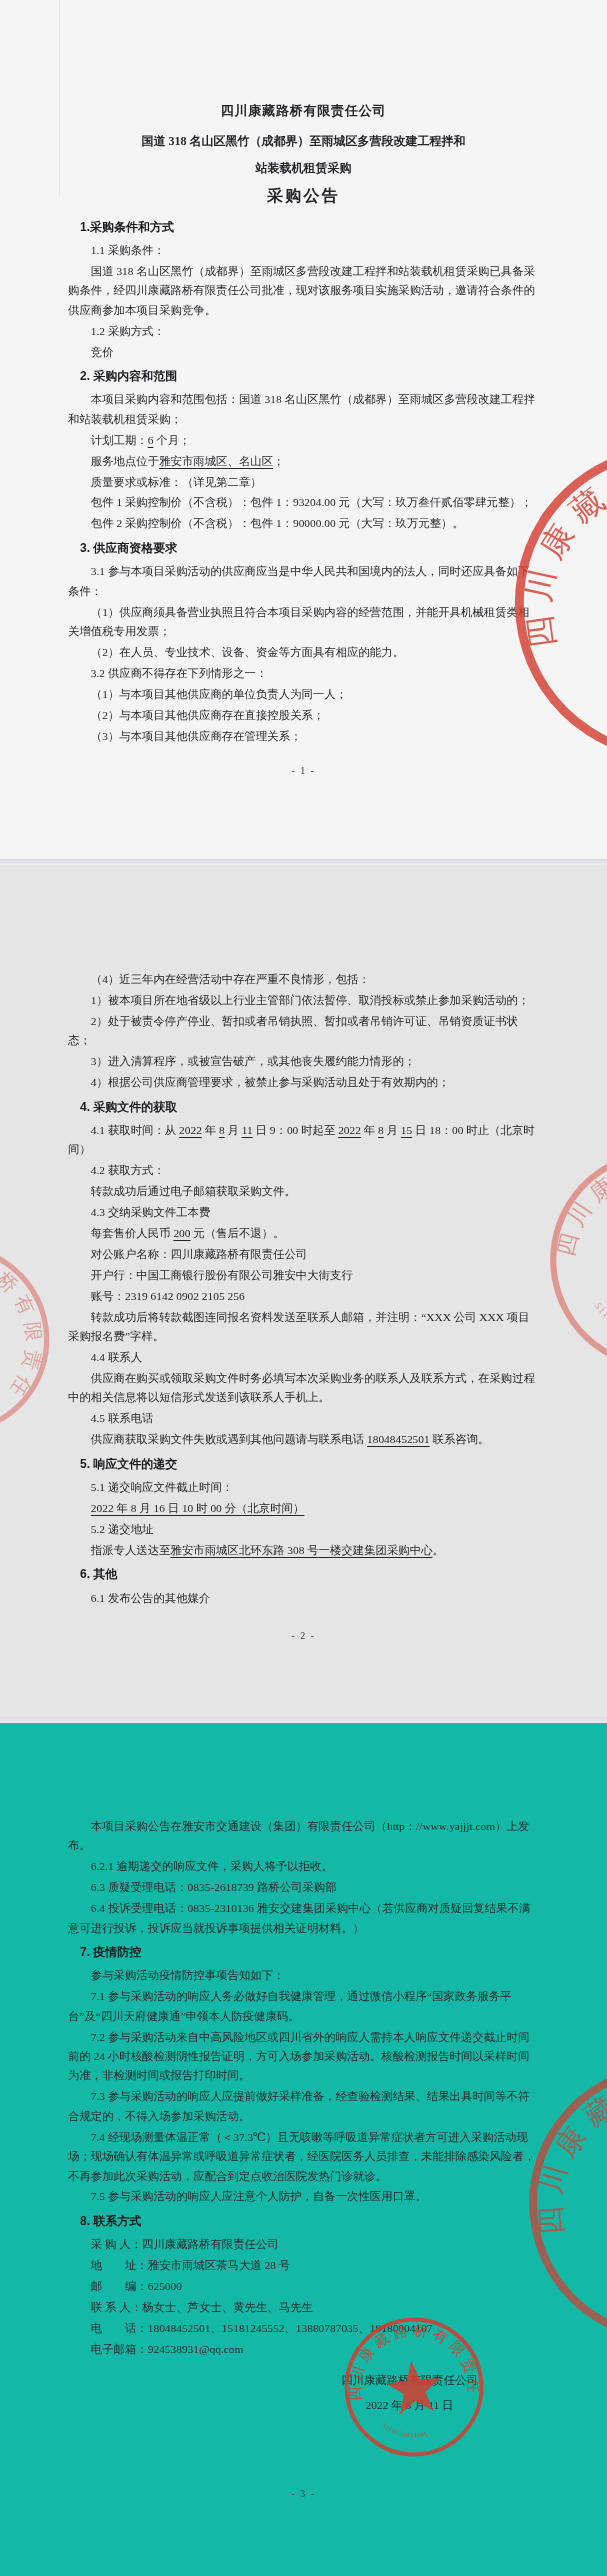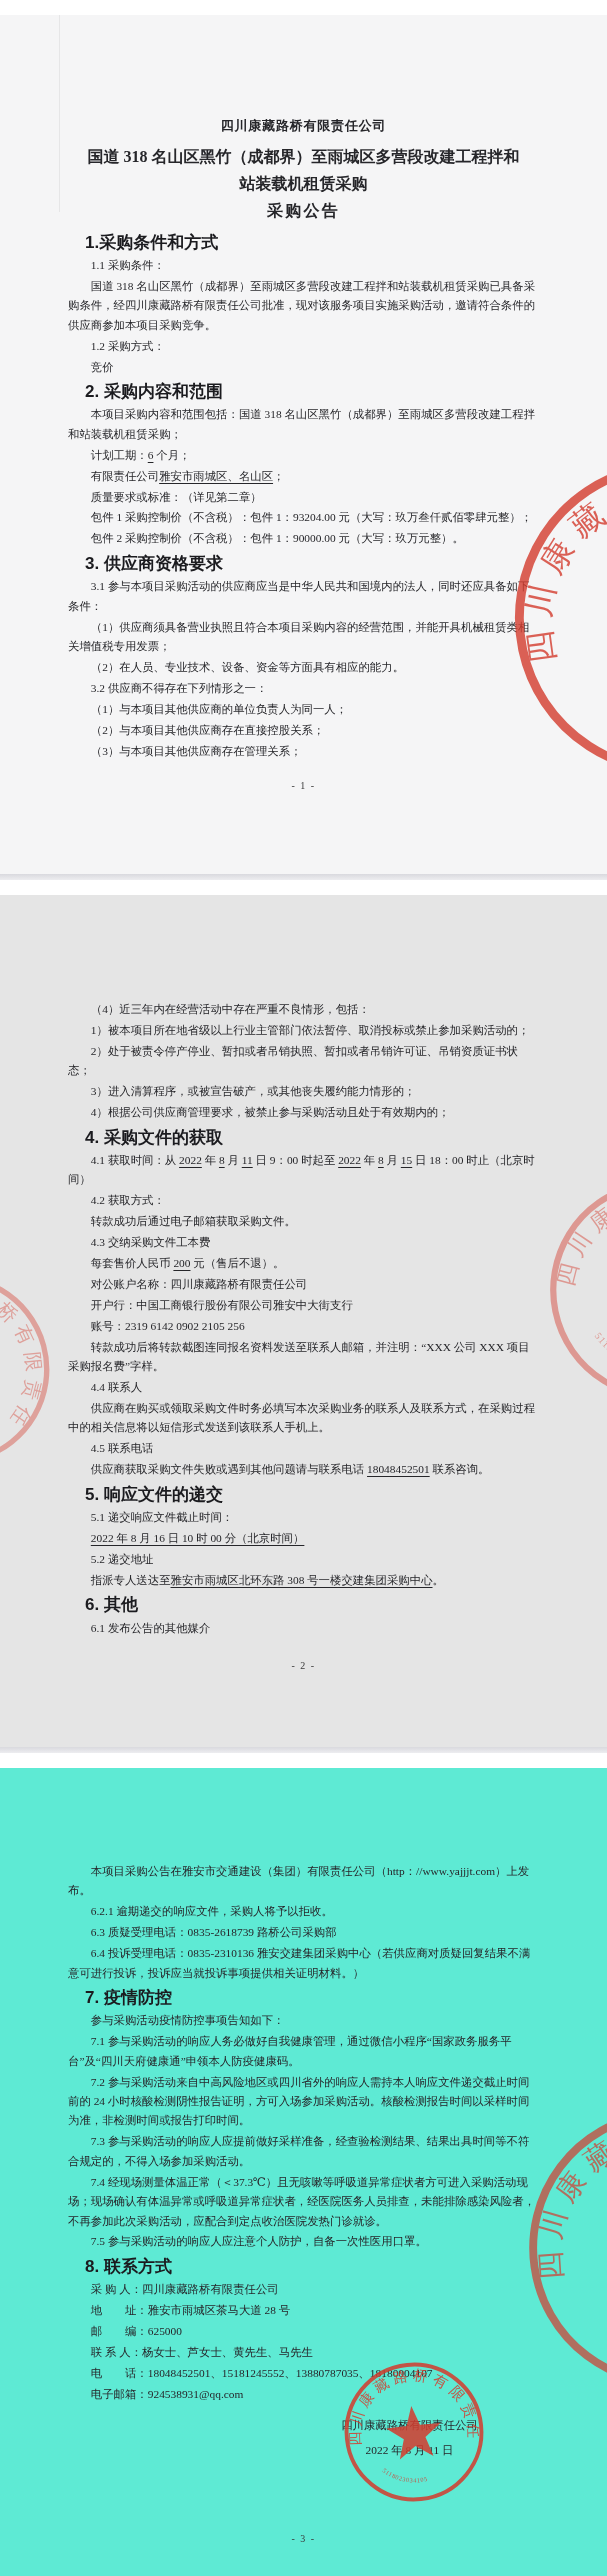--- a/index.html
+++ b/index.html
@@ -1,32 +1,32 @@
 <!DOCTYPE html>
 <html style="font-size:12px"><head>
 <meta charset="utf-8">
 <style>
   html,body{margin:0;padding:0;background:#ffffff;}
   .canvas{width:607px;font-family:"Liberation Serif","DejaVu Serif",serif;color:#26262a;}
-  .page{position:relative;overflow:hidden;margin-top:15px;}
+  .page{position:relative;overflow:hidden;}
   .page1{height:859px;background:#f5f5f6;}
   .page2{height:852px;background:#e5e5e5;}
-  .page3{height:853px;background:#5eead4;}
+  .page3{height:853px;background:#14b8a6;}
   .seam{height:6px;background:linear-gradient(180deg,#d9d9de,#ededf0);}
   .fold{position:absolute;left:59px;top:0;width:0.8px;height:197px;background:rgba(60,60,70,.08);}
   header{padding-top:102px;text-align:center;}
   .company{font-size:13px;font-weight:bold;letter-spacing:0.8px;margin-bottom:7.6px;}
-  .title{font-size:16px;font-weight:bold;line-height:27px;}
+  .title{font-size:12px;font-weight:bold;line-height:27px;}
   .subtitle{font-size:16px;font-weight:bold;margin-top:4.6px;letter-spacing:2.3px;}
   .content{padding:0 68px;font-size:11.4px;line-height:19.4px;}
   header + .content{margin-top:10.6px;}
   .page2 .content{padding-top:105px;}
   .page3 .content{padding-top:94px;}
   .blk{margin:0 0 1.5px 0;text-indent:2em;}
-  .blk.h1{font-family:"Liberation Sans","DejaVu Sans",sans-serif;font-weight:bold;font-size:17px;
+  .blk.h1{font-family:"Liberation Sans","DejaVu Sans",sans-serif;font-weight:bold;font-size:12px;
           text-indent:1em;margin:5.3px 0 3.8px;color:#1b1b1f;}
   .u{text-decoration:underline;text-underline-offset:3px;}
   .pagenum{position:absolute;top:765px;left:0;right:0;text-align:center;font-size:10px;
            color:#3a3a3a;letter-spacing:1.5px;}
   .seal{position:absolute;pointer-events:none;}
   .seal svg{display:block;width:100%;height:100%;}
   .seal-p1{width:326px;height:326px;left:509px;top:440px;opacity:.8;transform:rotate(-12deg);}
   .seal-p2l{width:197px;height:197px;left:-144px;top:376px;opacity:.4;transform:rotate(30deg);}
   .seal-p2r{width:228px;height:228px;left:546px;top:281px;opacity:.45;transform:rotate(10deg);}
   .seal-p3{width:288px;height:288px;left:524px;top:336px;opacity:.7;transform:rotate(-8deg);}
@@ -49,21 +49,21 @@
     </header>
     <div class="content">
         <div class="blk h1"><span>1.采购条件和方式</span></div>
         <div class="blk p"><span>1.1 采购条件：</span></div>
         <div class="blk p"><span>国道 318 名山区黑竹（成都界）至雨城区多营段改建工程拌和站装载机租赁采购已具备采购条件，经四川康藏路桥有限责任公司批准，现对该服务项目实施采购活动，邀请符合条件的供应商参加本项目采购竞争。</span></div>
         <div class="blk p"><span>1.2 采购方式：</span></div>
         <div class="blk p"><span>竞价</span></div>
         <div class="blk h1"><span>2. 采购内容和范围</span></div>
         <div class="blk p"><span>本项目采购内容和范围包括：国道 318 名山区黑竹（成都界）至雨城区多营段改建工程拌和站装载机租赁采购；</span></div>
         <div class="blk p"><span>计划工期：</span><span class="u">6</span><span> 个月；</span></div>
-        <div class="blk p"><span>有限责任公司</span><span class="u">雅安市雨城区、名山区</span><span>；</span></div>
+        <div class="blk p"><span>服务地点位于</span><span class="u">雅安市雨城区、名山区</span><span>；</span></div>
         <div class="blk p"><span>质量要求或标准：（详见第二章）</span></div>
         <div class="blk p"><span>包件 1 采购控制价（不含税）：包件 1：93204.00 元（大写：玖万叁仟贰佰零肆元整）；</span></div>
         <div class="blk p"><span>包件 2 采购控制价（不含税）：包件 1：90000.00 元（大写：玖万元整）。</span></div>
         <div class="blk h1"><span>3.  供应商资格要求</span></div>
         <div class="blk p"><span>3.1 参与本项目采购活动的供应商应当是中华人民共和国境内的法人，同时还应具备如下条件：</span></div>
         <div class="blk p"><span>（1）供应商须具备营业执照且符合本项目采购内容的经营范围，并能开具机械租赁类相关增值税专用发票；</span></div>
         <div class="blk p"><span>（2）在人员、专业技术、设备、资金等方面具有相应的能力。</span></div>
         <div class="blk p"><span>3.2 供应商不得存在下列情形之一：</span></div>
         <div class="blk p"><span>（1）与本项目其他供应商的单位负责人为同一人；</span></div>
         <div class="blk p"><span>（2）与本项目其他供应商存在直接控股关系；</span></div>

